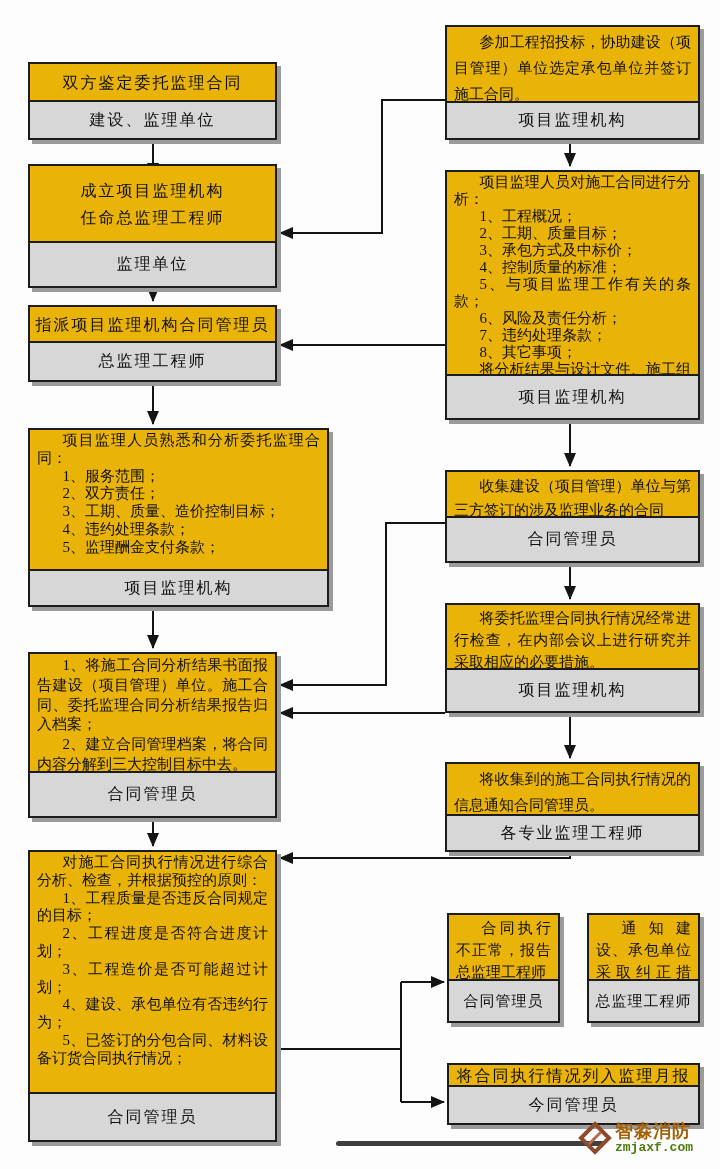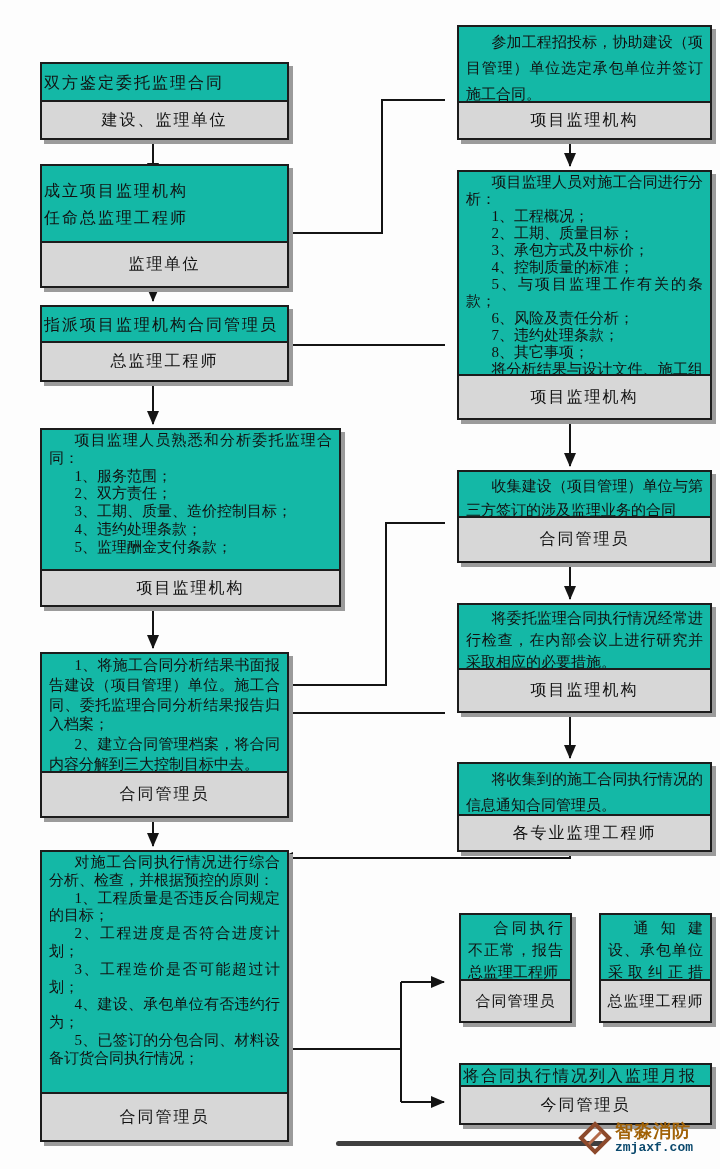--- a/index.html
+++ b/index.html
@@ -1,40 +1,40 @@
 <!DOCTYPE html>
 <html><head>
 <meta charset="utf-8">
 <style>
   html,body{margin:0;padding:0;background:#ffffff;}
   .stage{position:relative;width:720px;height:1169px;background:#fdfdfd;overflow:hidden;
          font-family:"Liberation Serif","DejaVu Serif",serif;color:#111;}
   .wires{position:absolute;left:0;top:0;z-index:1;}
-  .box{position:absolute;z-index:2;background:#14b8a6;border:2px solid #1c1c1c;
-       box-shadow:4px 4px 0 #9b9b9b;display:flex;flex-direction:column;box-sizing:border-box;margin-left:12px;}
+  .box{position:absolute;z-index:2;background:#eab308;border:2px solid #1c1c1c;
+       box-shadow:4px 4px 0 #9b9b9b;display:flex;flex-direction:column;box-sizing:border-box;}
   .body{flex:1 1 auto;padding:2px 7px;overflow:hidden;}
-  .body.center{display:flex;flex-direction:column;justify-content:center;align-items:flex-start;
+  .body.center{display:flex;flex-direction:column;justify-content:center;align-items:center;
                text-align:center;padding:2px;}
   .footer{flex:0 0 auto;border-top:2px solid #1c1c1c;background:#d7d7d7;display:flex;
           align-items:center;justify-content:center;font-size:16px;letter-spacing:2px;}
   .footer.sm{font-size:15px;letter-spacing:1px;}
   p{margin:0;font-size:15px;line-height:17.8px;}
   .ind{text-indent:1.7em;text-align:justify;}
   .cline{font-size:16px;letter-spacing:2px;line-height:27px;}
   .tight p{line-height:17px;}
   .lh20 p{line-height:19.8px;}
   .lh22 p{line-height:22px;}
   .lh24 p{line-height:24px;}
   .lh26 p{line-height:26px;}
   .wm-stroke{position:absolute;left:336px;top:1141px;width:268px;height:5px;background:#3f3f3f;
              border-radius:3px;z-index:3;}
   .watermark{position:absolute;left:578px;top:1121px;z-index:4;display:flex;align-items:center;gap:3px;}
   .wm-text{display:flex;flex-direction:column;line-height:1.05;}
   .wm-brand{font-size:18px;font-weight:bold;color:#a16207;letter-spacing:1px;}
-  .wm-domain{font-size:13px;font-weight:bold;color:#0c4a6e;font-family:"Liberation Mono","DejaVu Sans Mono",monospace;}
+  .wm-domain{font-size:13px;font-weight:bold;color:#4d7c0f;font-family:"Liberation Mono","DejaVu Sans Mono",monospace;}
 </style>
 </head>
 <body>
 
 <div class="stage">
 
   <svg class="wires" width="720" height="1169" viewBox="0 0 720 1169">
     <defs>
       <marker id="ah" markerUnits="userSpaceOnUse" markerWidth="15" markerHeight="12" refX="13" refY="6" orient="auto">
         <path d="M0,0 L14,6 L0,12 Z" fill="#141414"></path>

